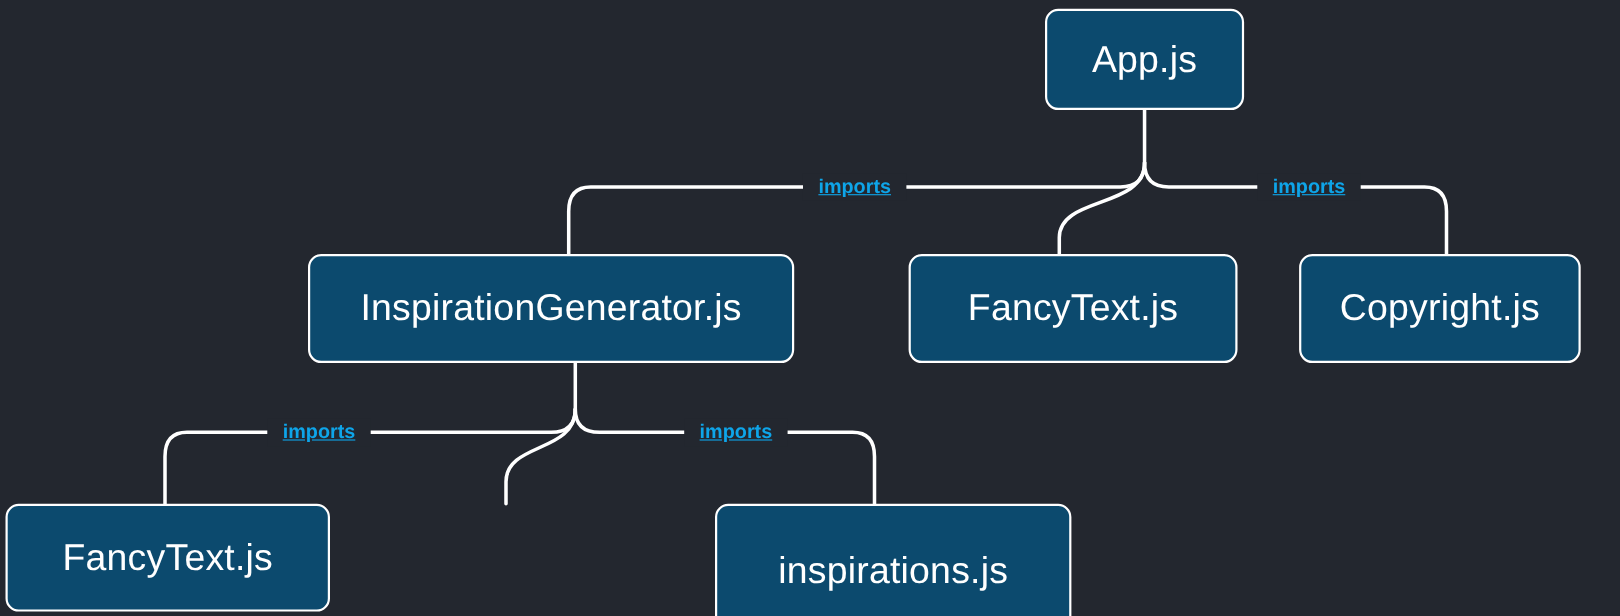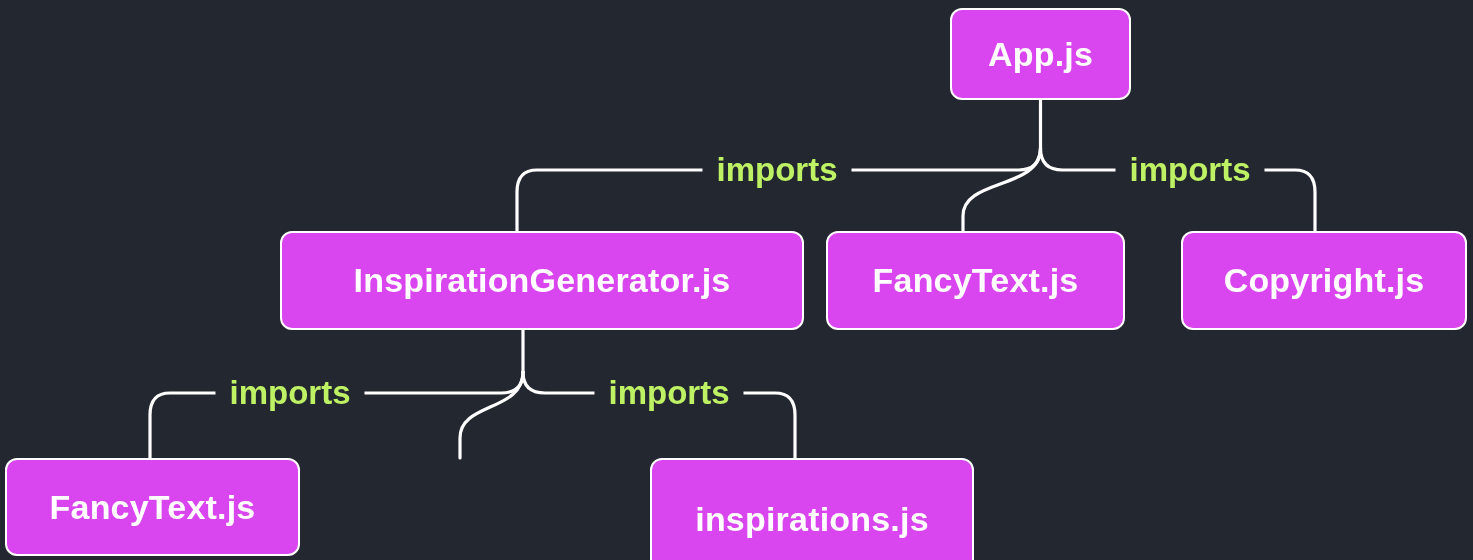--- a/index.html
+++ b/index.html
@@ -25,41 +25,42 @@
   }
   svg.edges path {
     fill: none;
     stroke: #ffffff;
     stroke-width: 3.2;
     stroke-linecap: round;
   }
   .node {
     position: absolute;
     box-sizing: border-box;
-    background: #d946ef;
+    background: #0c4a6e;
     border: 2.6px solid #ffffff;
     border-radius: 12px;
     display: flex;
     align-items: center;
     justify-content: center;
     color: #ffffff;
     font-size: 34px;
-    font-weight: 700;
+    font-weight: 400;
     letter-spacing: 0.2px;
     white-space: nowrap;
   }
   .edge-label {
     position: absolute;
     transform: translate(-50%, -50%);
     background: #23272f;
-    color: #bef264;
-    font-size: 33px;
+    color: #0ea5e9;
+    font-size: 18px;
     font-weight: 700;
     padding: 2px 14px;
     white-space: nowrap;
+    text-decoration: underline;
   }
 </style>
 </head>
 <body>
 
 <div class="diagram">
 
   <svg class="edges" viewBox="0 0 1473 560" aria-hidden="true">
 
     <path d="M 1040.5 100 L 1040.5 148"></path>
@@ -76,29 +77,29 @@
 
     <path d="M 523 372 C 523 412 460 402 460 438 L 460 458"></path>
 
     <path d="M 523 372 Q 523 393 545 393 L 775 393 Q 795 393 795 415 L 795 458"></path>
   </svg>
 
   <div class="node" style="left:950px; top:8px; width:181px; height:92px;">
     <span>App.js</span>
   </div>
 
-  <div class="node" style="left:280px; top:231px; width:524px; height:99px;">
+  <div class="node" style="left:280px; top:231px; width:442px; height:99px;">
     <span>InspirationGenerator.js</span>
   </div>
 
   <div class="node" style="left:826px; top:231px; width:299px; height:99px;">
     <span>FancyText.js</span>
   </div>
 
-  <div class="node" style="left:1181px; top:231px; width:286px; height:99px;">
+  <div class="node" style="left:1181px; top:231px; width:256px; height:99px;">
     <span>Copyright.js</span>
   </div>
 
   <div class="node" style="left:5px; top:458px; width:295px; height:98px;">
     <span>FancyText.js</span>
   </div>
 
 
   <div class="node" style="left:650px; top:458px; width:324px; height:122px;">
     <span>inspirations.js</span>

